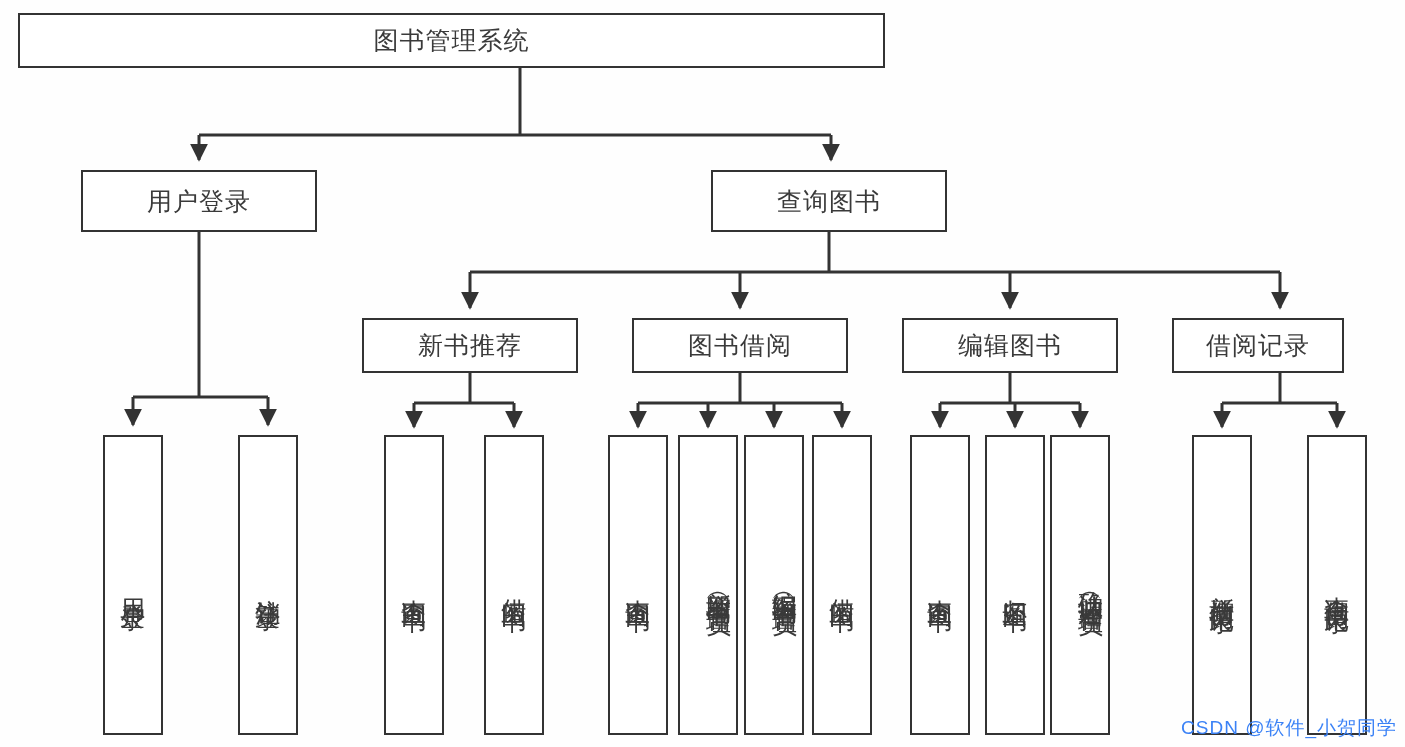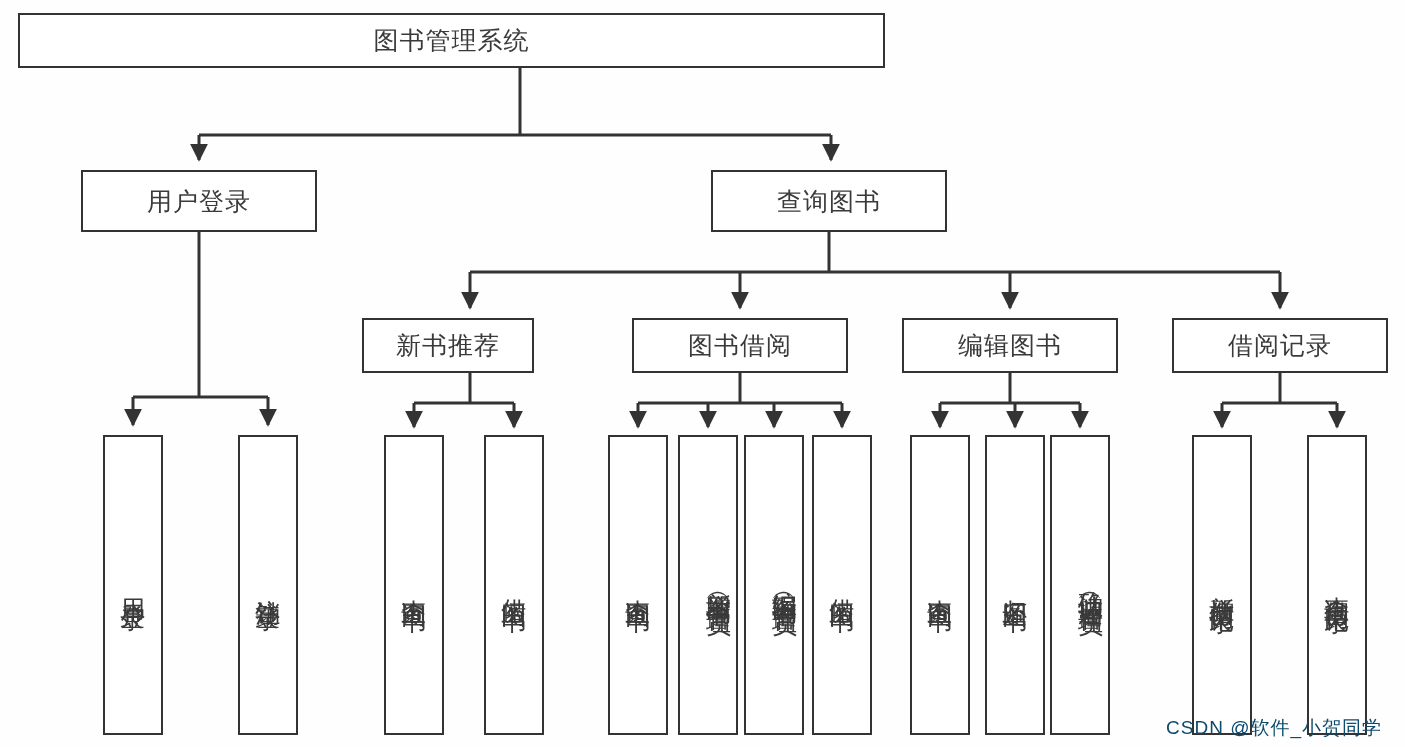--- a/index.html
+++ b/index.html
@@ -21,22 +21,22 @@
     writing-mode:vertical-rl;text-orientation:upright;
     font-size:25px;line-height:1.38;letter-spacing:3px;
     padding-top:10px;padding-bottom:10px;
     align-items:flex-start;justify-content:center;
     white-space:normal;word-break:break-all;
     text-align:left;
   }
   .node.v.topal{align-items:flex-start;}
   .node.v.midal{align-items:center;}
   .watermark{
-    position:absolute;right:23px;bottom:6px;
-    font-size:19px;color:#0c4a6e;letter-spacing:1px;
+    position:absolute;right:8px;bottom:6px;
+    font-size:19px;color:#3b82f6;letter-spacing:1px;
     user-select:none;white-space:nowrap;
   }
 </style>
 </head>
 <body>
 
 <div id="stage">
 
   <svg id="wires" viewBox="0 0 1405 747" xmlns="http://www.w3.org/2000/svg">
     <defs>
@@ -86,24 +86,24 @@
       <path d="M 1222 403 L 1222 427" marker-end="url(#arw)"></path>
       <path d="M 1337 403 L 1337 427" marker-end="url(#arw)"></path>
     </g>
   </svg>
 
   <div class="node h" style="left: 18px; top: 13px; width: 867px; height: 55px;">图书管理系统</div>
 
   <div class="node h" style="left: 81px; top: 170px; width: 236px; height: 62px;">用户登录</div>
   <div class="node h" style="left: 711px; top: 170px; width: 236px; height: 62px;">查询图书</div>
 
-  <div class="node h" style="left: 362px; top: 318px; width: 172px; height: 55px;">新书推荐</div>
+  <div class="node h" style="left: 362px; top: 318px; width: 216px; height: 55px;">新书推荐</div>
   <div class="node h" style="left: 632px; top: 318px; width: 216px; height: 55px;">图书借阅</div>
   <div class="node h" style="left: 902px; top: 318px; width: 216px; height: 55px;">编辑图书</div>
-  <div class="node h" style="left: 1172px; top: 318px; width: 216px; height: 55px;">借阅记录</div>
+  <div class="node h" style="left: 1172px; top: 318px; width: 172px; height: 55px;">借阅记录</div>
 
   <div class="node v midal" style="left: 103px; top: 435px; width: 60px; height: 300px;">用户登录</div>
   <div class="node v midal" style="left: 238px; top: 435px; width: 60px; height: 300px;">注销登录</div>
   <div class="node v midal" style="left: 384px; top: 435px; width: 60px; height: 300px;">查询图书</div>
   <div class="node v midal" style="left: 484px; top: 435px; width: 60px; height: 300px;">借阅图书</div>
   <div class="node v midal" style="left: 608px; top: 435px; width: 60px; height: 300px;">查询图书</div>
   <div class="node v topal" style="left: 678px; top: 435px; width: 60px; height: 300px;">新增图书（管理员）</div>
   <div class="node v topal" style="left: 744px; top: 435px; width: 60px; height: 300px;">编辑图书（管理员）</div>
   <div class="node v midal" style="left: 812px; top: 435px; width: 60px; height: 300px;">借阅图书</div>
   <div class="node v midal" style="left: 910px; top: 435px; width: 60px; height: 300px;">查询图书</div>

